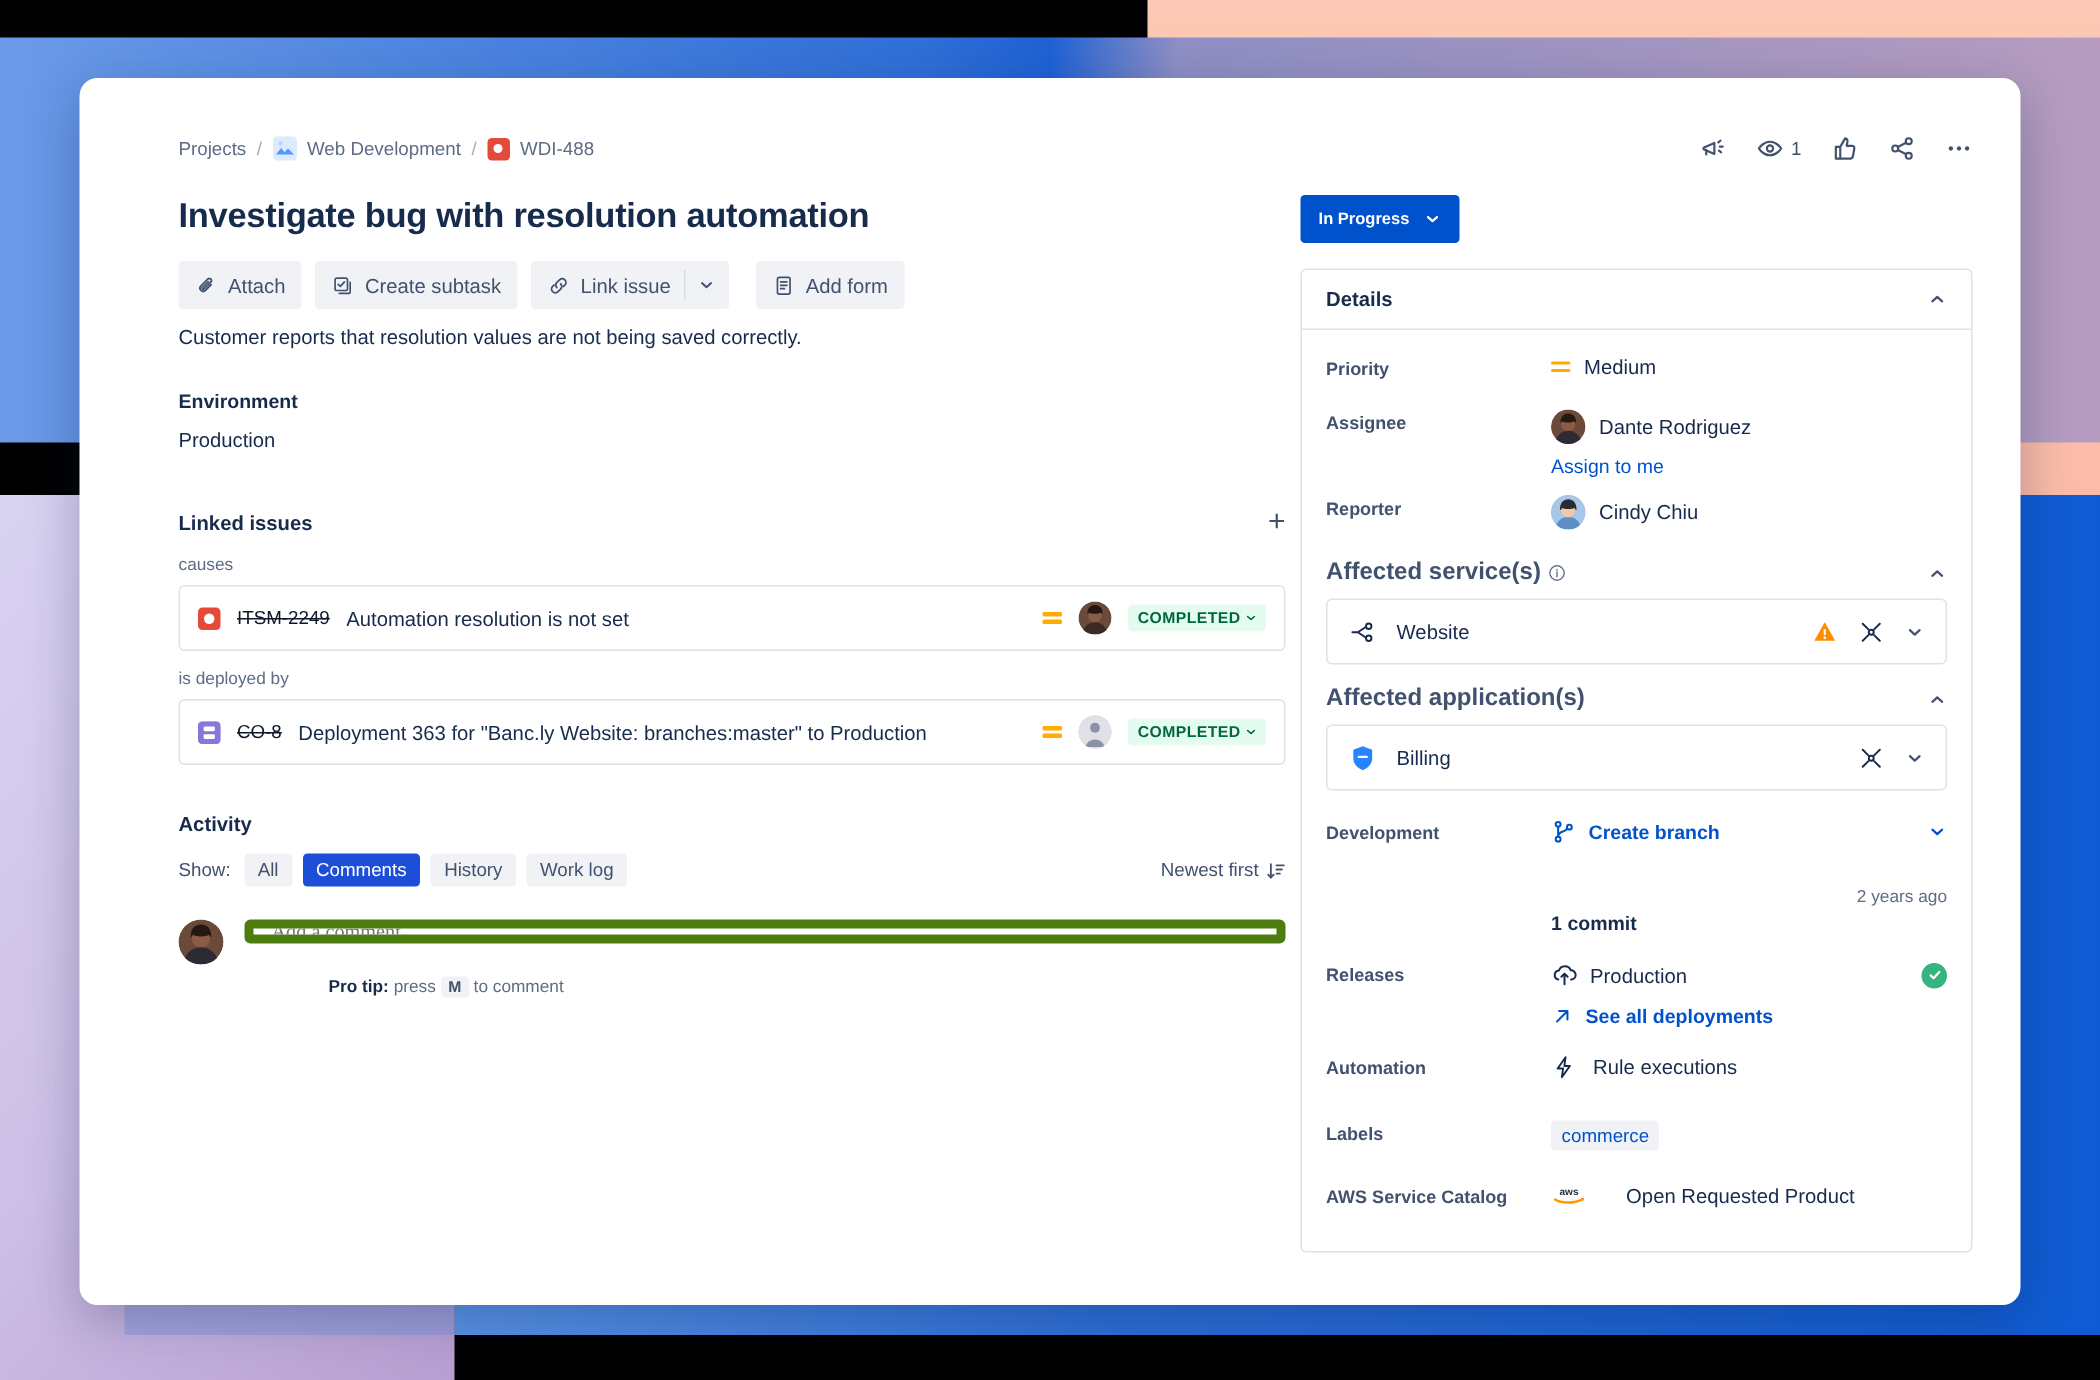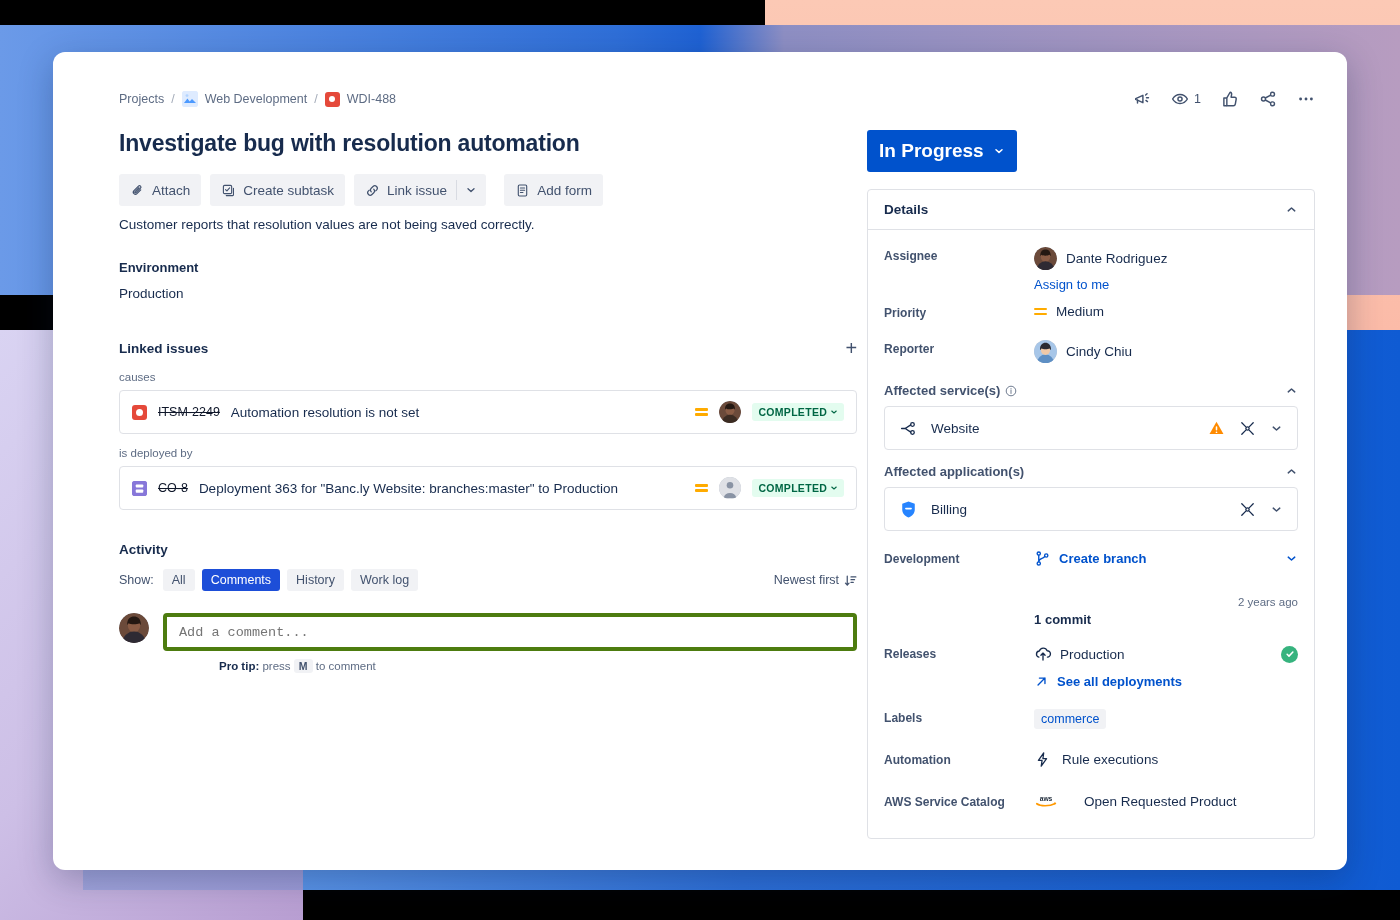--- a/index.html
+++ b/index.html
@@ -107,47 +107,47 @@
 
   
   .act-h{font-size:13.5px;font-weight:700;color:#172b4d;margin-top:32px;}
   .act-bar{display:flex;align-items:center;justify-content:space-between;margin-top:12px;}
   .show-grp{display:flex;align-items:center;gap:7px;}
   .show-lbl{font-size:12.5px;color:#42526e;margin-right:2px;}
   .chip{font-size:12.5px;color:#42526e;background:#f1f2f5;border:none;border-radius:3px;padding:4px 9px;cursor:pointer;font-family:inherit;}
   .chip.on{background:#1d4ed8;color:#fff;font-weight:500;}
   .sortc{font-size:12.5px;color:#42526e;display:flex;align-items:center;gap:5px;cursor:pointer;}
   .cmt-row{display:flex;align-items:flex-start;gap:14px;margin-top:22px;}
-  .cmt-box{flex:1;height:38px;border:4px solid #4d7c0f;border-radius:4px;background:#fff;
-    font-size:13.5px;color:#7a869a;padding:0 12px;font-family:Liberation Mono, monospace;outline:none;}
+  .cmt-box{flex:1;height:16px;border:6px solid #4d7c0f;border-radius:4px;background:#fff;
+    font-size:13.5px;color:#7a869a;padding:0 12px;font-family:Liberation Serif, serif;outline:none;}
   .protip{font-size:11.5px;color:#5e6c84;margin:9px 0 0 100px;}
   .protip b{color:#172b4d;}
   .kbd{background:#f1f2f5;border-radius:3px;padding:1px 5px;font-size:10.5px;font-weight:700;color:#42526e;}
 
   
   .status-btn{
-    background:#0052cc;color:#fff;border:none;border-radius:3px;height:42px;
-    padding:0 12px;font-size:19px;font-weight:700;display:inline-flex;align-items:center;gap:9px;
+    background:#0052cc;color:#fff;border:none;border-radius:3px;height:32px;
+    padding:0 12px;font-size:11px;font-weight:700;display:inline-flex;align-items:center;gap:9px;
     font-family:inherit;cursor:pointer;
   }
   .panel{border:1px solid #dfe1e6;border-radius:4px;margin-top:17px;background:#fff;}
   .panel-h{display:flex;align-items:center;justify-content:space-between;
     padding:12px 16px;border-bottom:1px solid #dfe1e6;}
   .panel-h .t{font-size:13.5px;font-weight:700;color:#172b4d;}
   .panel-b{padding:10px 16px 16px;}
 
   .frow{display:flex;align-items:flex-start;min-height:36px;padding:5px 0;}
   .fk{width:150px;flex:none;font-size:12px;font-weight:600;color:#42526e;padding-top:4px;}
   .fv{flex:1;font-size:13.5px;color:#172b4d;display:flex;align-items:center;gap:9px;padding-top:2px;}
   .fv .sub{width:100%;display:flex;align-items:center;justify-content:space-between;}
   .lnk{color:#0052cc;font-size:13px;cursor:pointer;}
   .lnk.b{font-weight:600;}
   .muted{color:#5e6c84;font-size:11.5px;}
   .sub-h{display:flex;align-items:center;justify-content:space-between;margin:14px 0 8px;}
-  .sub-h .t{font-size:13px;font-weight:600;color:#42526e;display:flex;align-items:center;gap:5px;}
+  .sub-h .t{font-size:16px;font-weight:600;color:#42526e;display:flex;align-items:center;gap:5px;}
   .obj-row{border:1px solid #dfe1e6;border-radius:4px;height:44px;display:flex;align-items:center;
     gap:13px;padding:0 14px;background:#fff;}
   .obj-row .nm{flex:1;font-size:13.5px;color:#172b4d;font-weight:500;}
   .lbl-tag{background:#f1f2f5;color:#0052cc;border-radius:3px;padding:3px 7px;font-size:12.5px;cursor:pointer;}
   .caret{color:#42526e;display:inline-flex;cursor:pointer;}
   .green-check{width:17px;height:17px;border-radius:50%;background:#36b37e;display:inline-flex;
     align-items:center;justify-content:center;color:#fff;font-size:10px;font-weight:700;}
   svg{display:block;}
 </style>
 </head>
@@ -400,45 +400,45 @@
             <span class="caret">
               <svg width="13" height="13" viewBox="0 0 16 16" fill="none" stroke="#42526e" stroke-width="1.8" stroke-linecap="round" stroke-linejoin="round">
                     <path d="M4 9.7l4-3.6 4 3.6"></path>
                   </svg>
             </span>
           </div>
 
           <div class="panel-b">
 
             <div class="frow">
+              <div class="fk">Priority</div>
+              <div class="fv">
+                <span class="prio-med">
+                      <span></span>
+                      <span></span>
+                    </span>
+                <span>Medium</span>
+              </div>
+            </div>
+
+            <div class="frow">
               <div class="fk">Assignee</div>
               <div class="fv" style="flex-direction:column;align-items:flex-start;gap:7px;">
                 <span style="display:flex;align-items:center;gap:9px;">
                   <span class="av" style="width:23px;height:23px;">
                     <svg width="23" height="23" viewBox="0 0 30 30">
                           <circle cx="15" cy="15" r="15" fill="#6b4a3a"></circle>
                           <ellipse cx="15" cy="12.4" rx="6.2" ry="6.8" fill="#8a5c45"></ellipse>
                           <path d="M3.5 30a11.5 11.5 0 0123 0z" fill="#2e2a33"></path>
                           <path d="M8.2 11c0-5.4 3.2-7.6 6.8-7.6S21.8 5.6 21.8 11c0 1.4-.6.6-1.4-.8-2.2 1.4-8.6 1.6-10.8 0-.8 1.4-1.4 2.2-1.4.8z" fill="#241812"></path>
                         </svg>
                   </span>
                   <span>Dante Rodriguez</span>
                 </span>
                 <span class="lnk">Assign to me</span>
-              </div>
-            </div>
-
-            <div class="frow">
-              <div class="fk">Priority</div>
-              <div class="fv">
-                <span class="prio-med">
-                      <span></span>
-                      <span></span>
-                    </span>
-                <span>Medium</span>
               </div>
             </div>
 
             <div class="frow">
               <div class="fk">Reporter</div>
               <div class="fv">
                 <span class="av" style="width:23px;height:23px;">
                   <svg width="23" height="23" viewBox="0 0 30 30">
                         <circle cx="15" cy="15" r="15" fill="#a7c6e8"></circle>
                         <path d="M4 30a11 11 0 0122 0z" fill="#5e8fc4"></path>
@@ -575,36 +575,36 @@
                   <span>
                     <svg width="15" height="15" viewBox="0 0 20 20" fill="none" stroke="#0052cc" stroke-width="1.8" stroke-linecap="round" stroke-linejoin="round">
                           <path d="M5.4 14.6l9.2-9.2M7.2 5.4h7.4v7.4"></path>
                         </svg>
                   </span>
                   <span class="lnk b">See all deployments</span>
                 </span>
               </div>
             </div>
 
-            <div class="frow" style="margin-top:8px;">
-              <div class="fk">Labels</div>
-              <div class="fv">
-                <span class="lbl-tag">commerce</span>
-              </div>
-            </div>
-
             <div class="frow" style="margin-top:6px;">
               <div class="fk">Automation</div>
               <div class="fv" style="gap:11px;">
                 <span>
                   <svg width="17" height="17" viewBox="0 0 20 20" fill="none" stroke="#172b4d" stroke-width="1.5" stroke-linejoin="round">
                         <path d="M11.4 2.2L5.2 11h4.3l-1 6.8L14.8 9h-4.3z"></path>
                       </svg>
                 </span>
                 <span>Rule executions</span>
+              </div>
+            </div>
+
+            <div class="frow" style="margin-top:8px;">
+              <div class="fk">Labels</div>
+              <div class="fv">
+                <span class="lbl-tag">commerce</span>
               </div>
             </div>
 
             <div class="frow" style="margin-top:6px;">
               <div class="fk">AWS Service Catalog</div>
               <div class="fv" style="gap:26px;">
                 <span>
                   <svg width="24" height="16" viewBox="0 0 30 20">
                     <text x="15" y="9.6" font-family="Liberation Sans, sans-serif" font-size="8.4" font-weight="700" fill="#232f3e" text-anchor="middle">aws</text>
                     <path d="M3.5 13.4C8 16.6 19 17 26.6 13" fill="none" stroke="#ff9900" stroke-width="2.1" stroke-linecap="round"></path>

